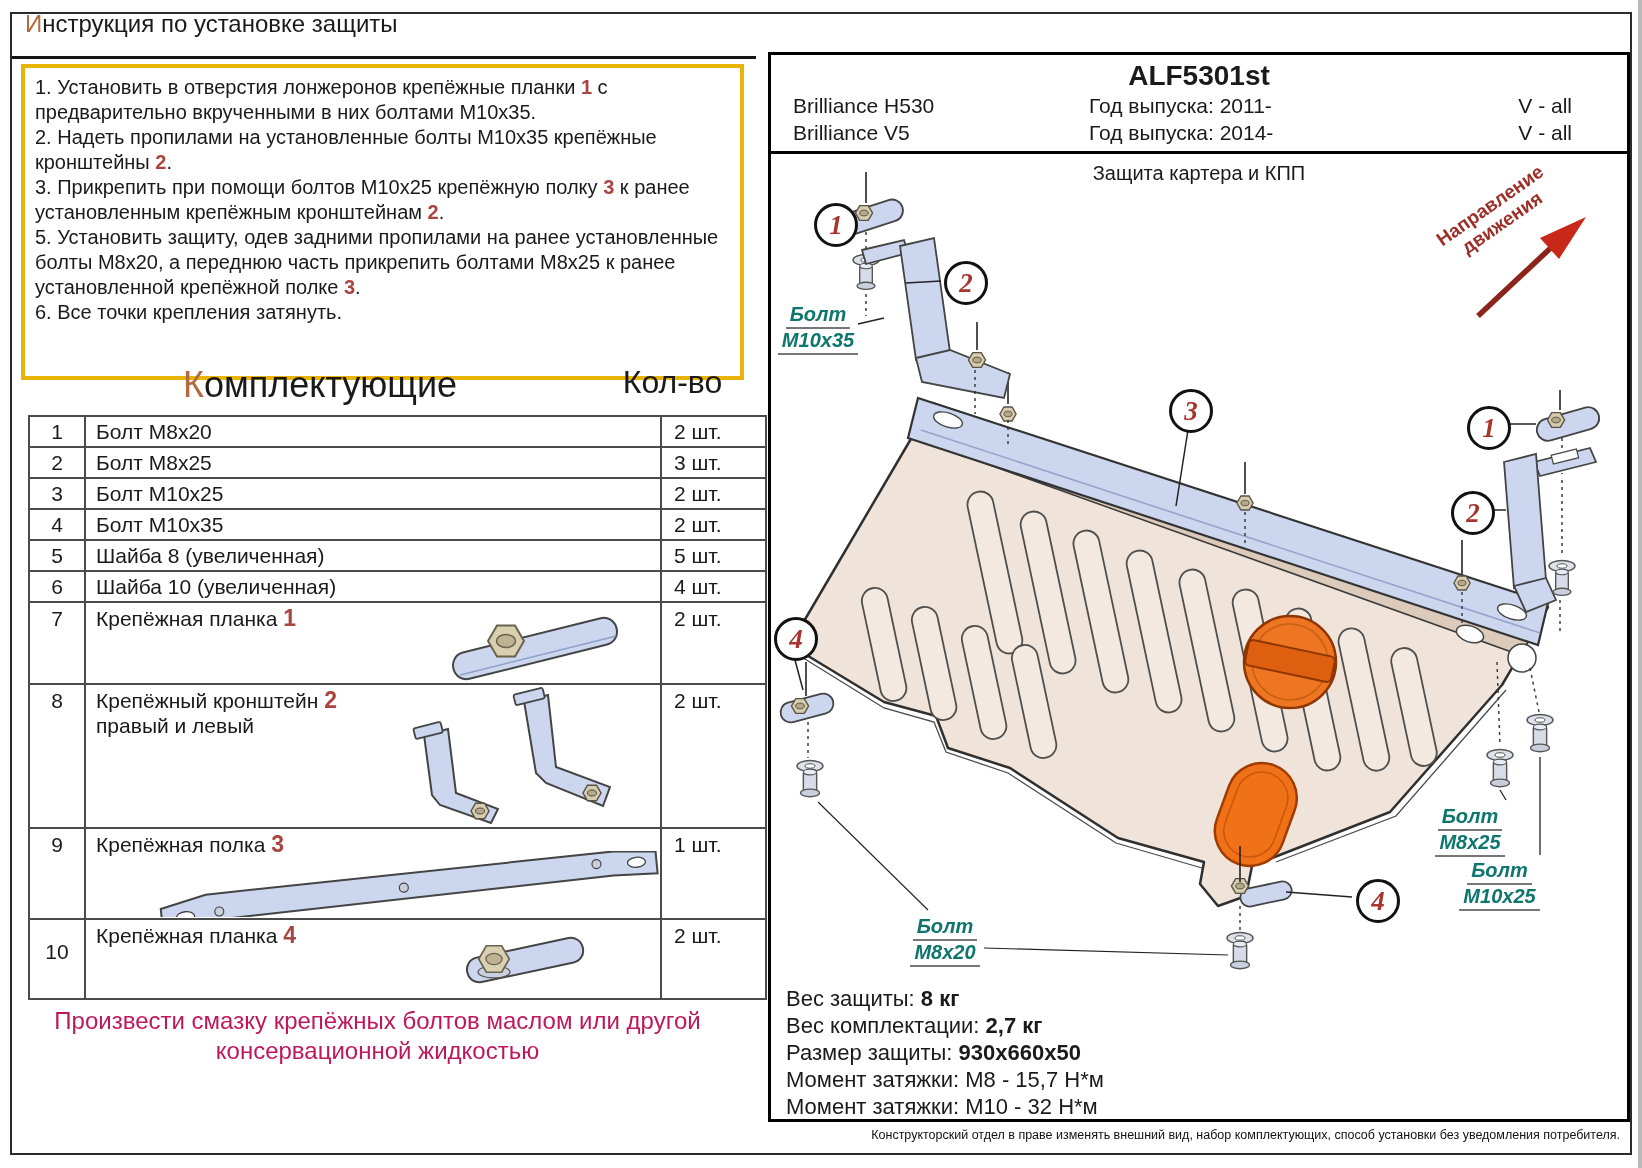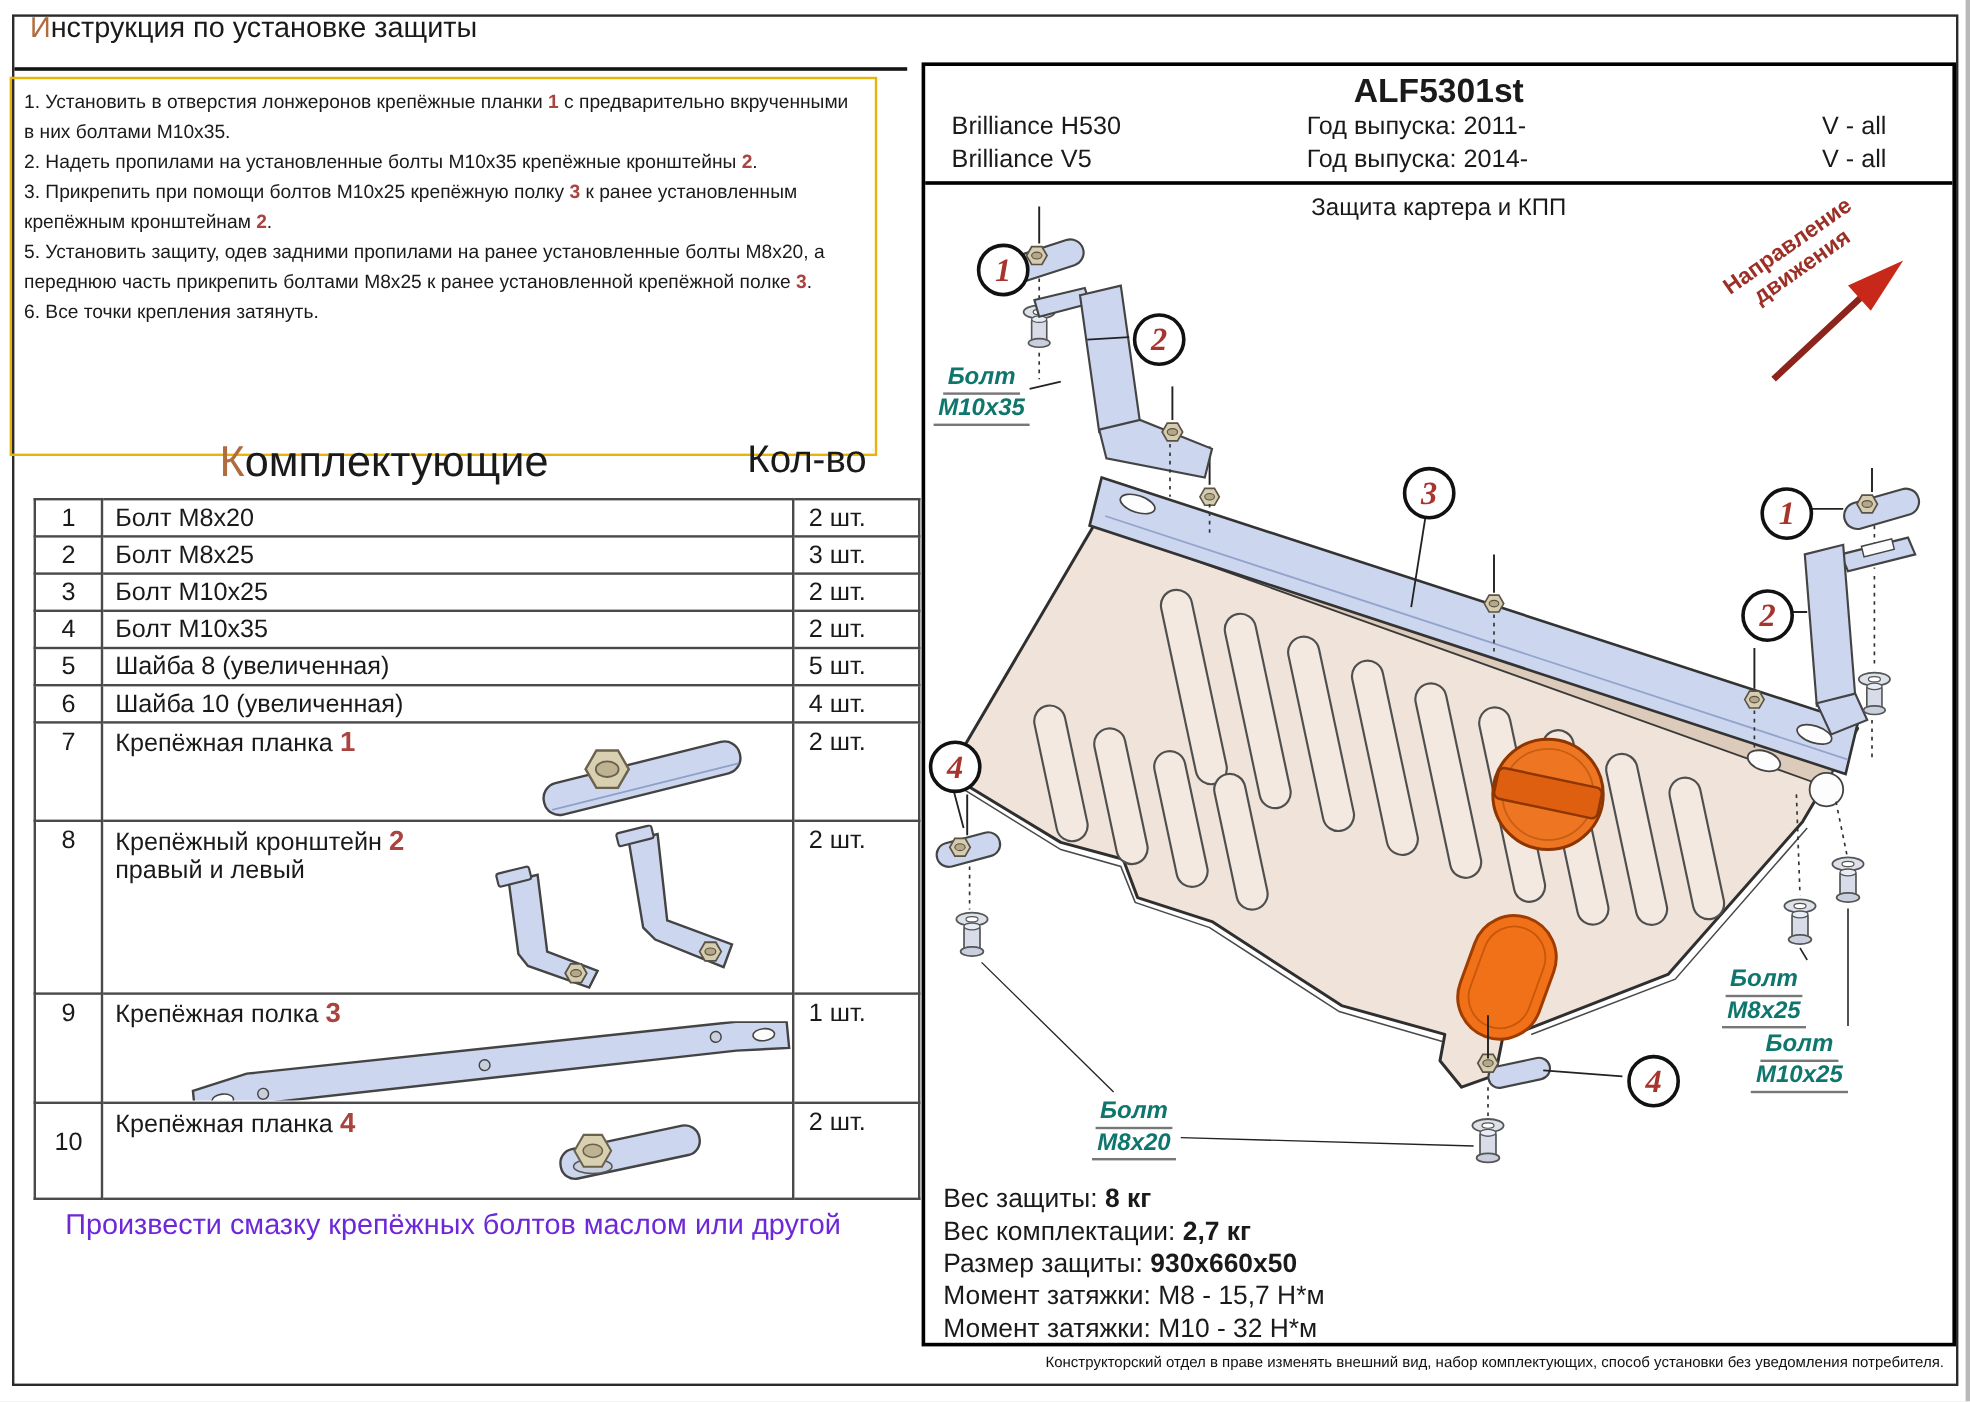--- a/index.html
+++ b/index.html
@@ -8,44 +8,44 @@
   .outer-border{position:absolute;left:10px;top:12px;width:1618px;height:1139px;
         border:2px solid #2b2b2b;}
   .edge-strip{position:absolute;right:0;top:0;width:4px;height:100%;background:#b9b9b9;}
 
   
   .page-title{position:absolute;left:25px;top:10px;width:725px;margin:0;
         font-size:24px;font-weight:400;letter-spacing:0;}
   .page-title .init{color:#b06b3e;}
   .title-rule{position:absolute;left:12px;top:56px;width:744px;height:3px;background:#151515;}
 
-  .instructions{position:absolute;left:8px;top:64px;width:723px;height:316px;
-        border:2px solid #eab308;box-sizing:border-box;padding:7px 10px 4px 10px;
-        font-size:16px;line-height:25px;}
+  .instructions{position:absolute;left:21px;top:64px;width:723px;height:316px;
+        border:4px solid #eab308;box-sizing:border-box;padding:7px 10px 4px 10px;
+        font-size:20px;line-height:25px;}
   .instructions p{margin:0;}
   .ref{color:#a94441;font-weight:bold;}
 
   .parts-head{position:absolute;left:25px;top:364px;width:705px;display:flex;align-items:flex-start;}
   .parts-title{width:590px;text-align:center;font-size:36px;}
   .parts-title .init{color:#b06b3e;}
   .qty-title{flex:1;text-align:center;font-size:32px;}
 
   table.parts{position:absolute;left:28px;top:415px;width:702px;border-collapse:collapse;
         table-layout:fixed;font-size:21px;}
   table.parts td{border:2px solid #4a4a4a;overflow:hidden;}
   td.c-num{width:52px;text-align:center;}
   td.c-name{width:560px;padding:2px 4px 2px 10px;position:relative;vertical-align:top;}
   td.c-qty{width:90px;padding-left:12px;margin-left:38px;}
   tr.simple td.c-name{vertical-align:middle;margin-top:43px;}
   tr.tall td.c-qty{vertical-align:top;padding-top:4px;}
   .refbig{color:#a94441;font-weight:bold;font-size:23px;}
   .part-illu{position:absolute;}
 
   .lube-note{position:absolute;left:25px;top:1006px;width:705px;text-align:center;
-        color:#6d28d9;font-size:24px;line-height:30px;}
+        color:#be185d;font-size:24px;line-height:30px;}
 
   
   .panel{position:absolute;left:768px;top:52px;width:862px;height:1070px;
         border:3px solid #000;box-sizing:border-box;}
   .panel-code{text-align:center;font-size:28px;font-weight:bold;padding-top:5px;}
   .veh-row{display:flex;font-size:21px;height:27px;align-items:center;}
   .veh-model{width:296px;padding-left:22px;}
   .veh-year{width:330px;}
   .veh-version{margin-left:auto;padding-right:55px;}
   .panel-divider{border-top:3px solid #000;margin-top:5px;}
@@ -210,20 +210,21 @@
             <use href="#bignut" transform="translate(58,33) scale(0.85)"></use>
           </svg>
         </td>
         <td class="c-qty">2 шт.</td>
       </tr>
     </tbody>
   </table>
 
   <div class="lube-note">
     <div>Произвести смазку крепёжных болтов маслом или другой</div>
+    <div>консервационной жидкостью</div>
   </div>
 
   <section class="panel">
 
     <svg class="diagram" viewBox="771 55 856 1064">
 
       <line x1="1478" y1="316" x2="1556" y2="243" stroke="#8c241c" stroke-width="5.5"></line>
       <polygon points="1586,217 1559,259 1540,238" fill="#c8281a"></polygon>
 
       <polygon points="790,645 932,403 1548,607 1502,685 1390,812 1272,858 1252,866 1246,896 1218,906 1200,884 1204,862 1118,838 1010,768 948,748 936,716 884,702" fill="#f0e4da" stroke="#2f2f2f" stroke-width="2.5" stroke-linejoin="round"></polygon>

